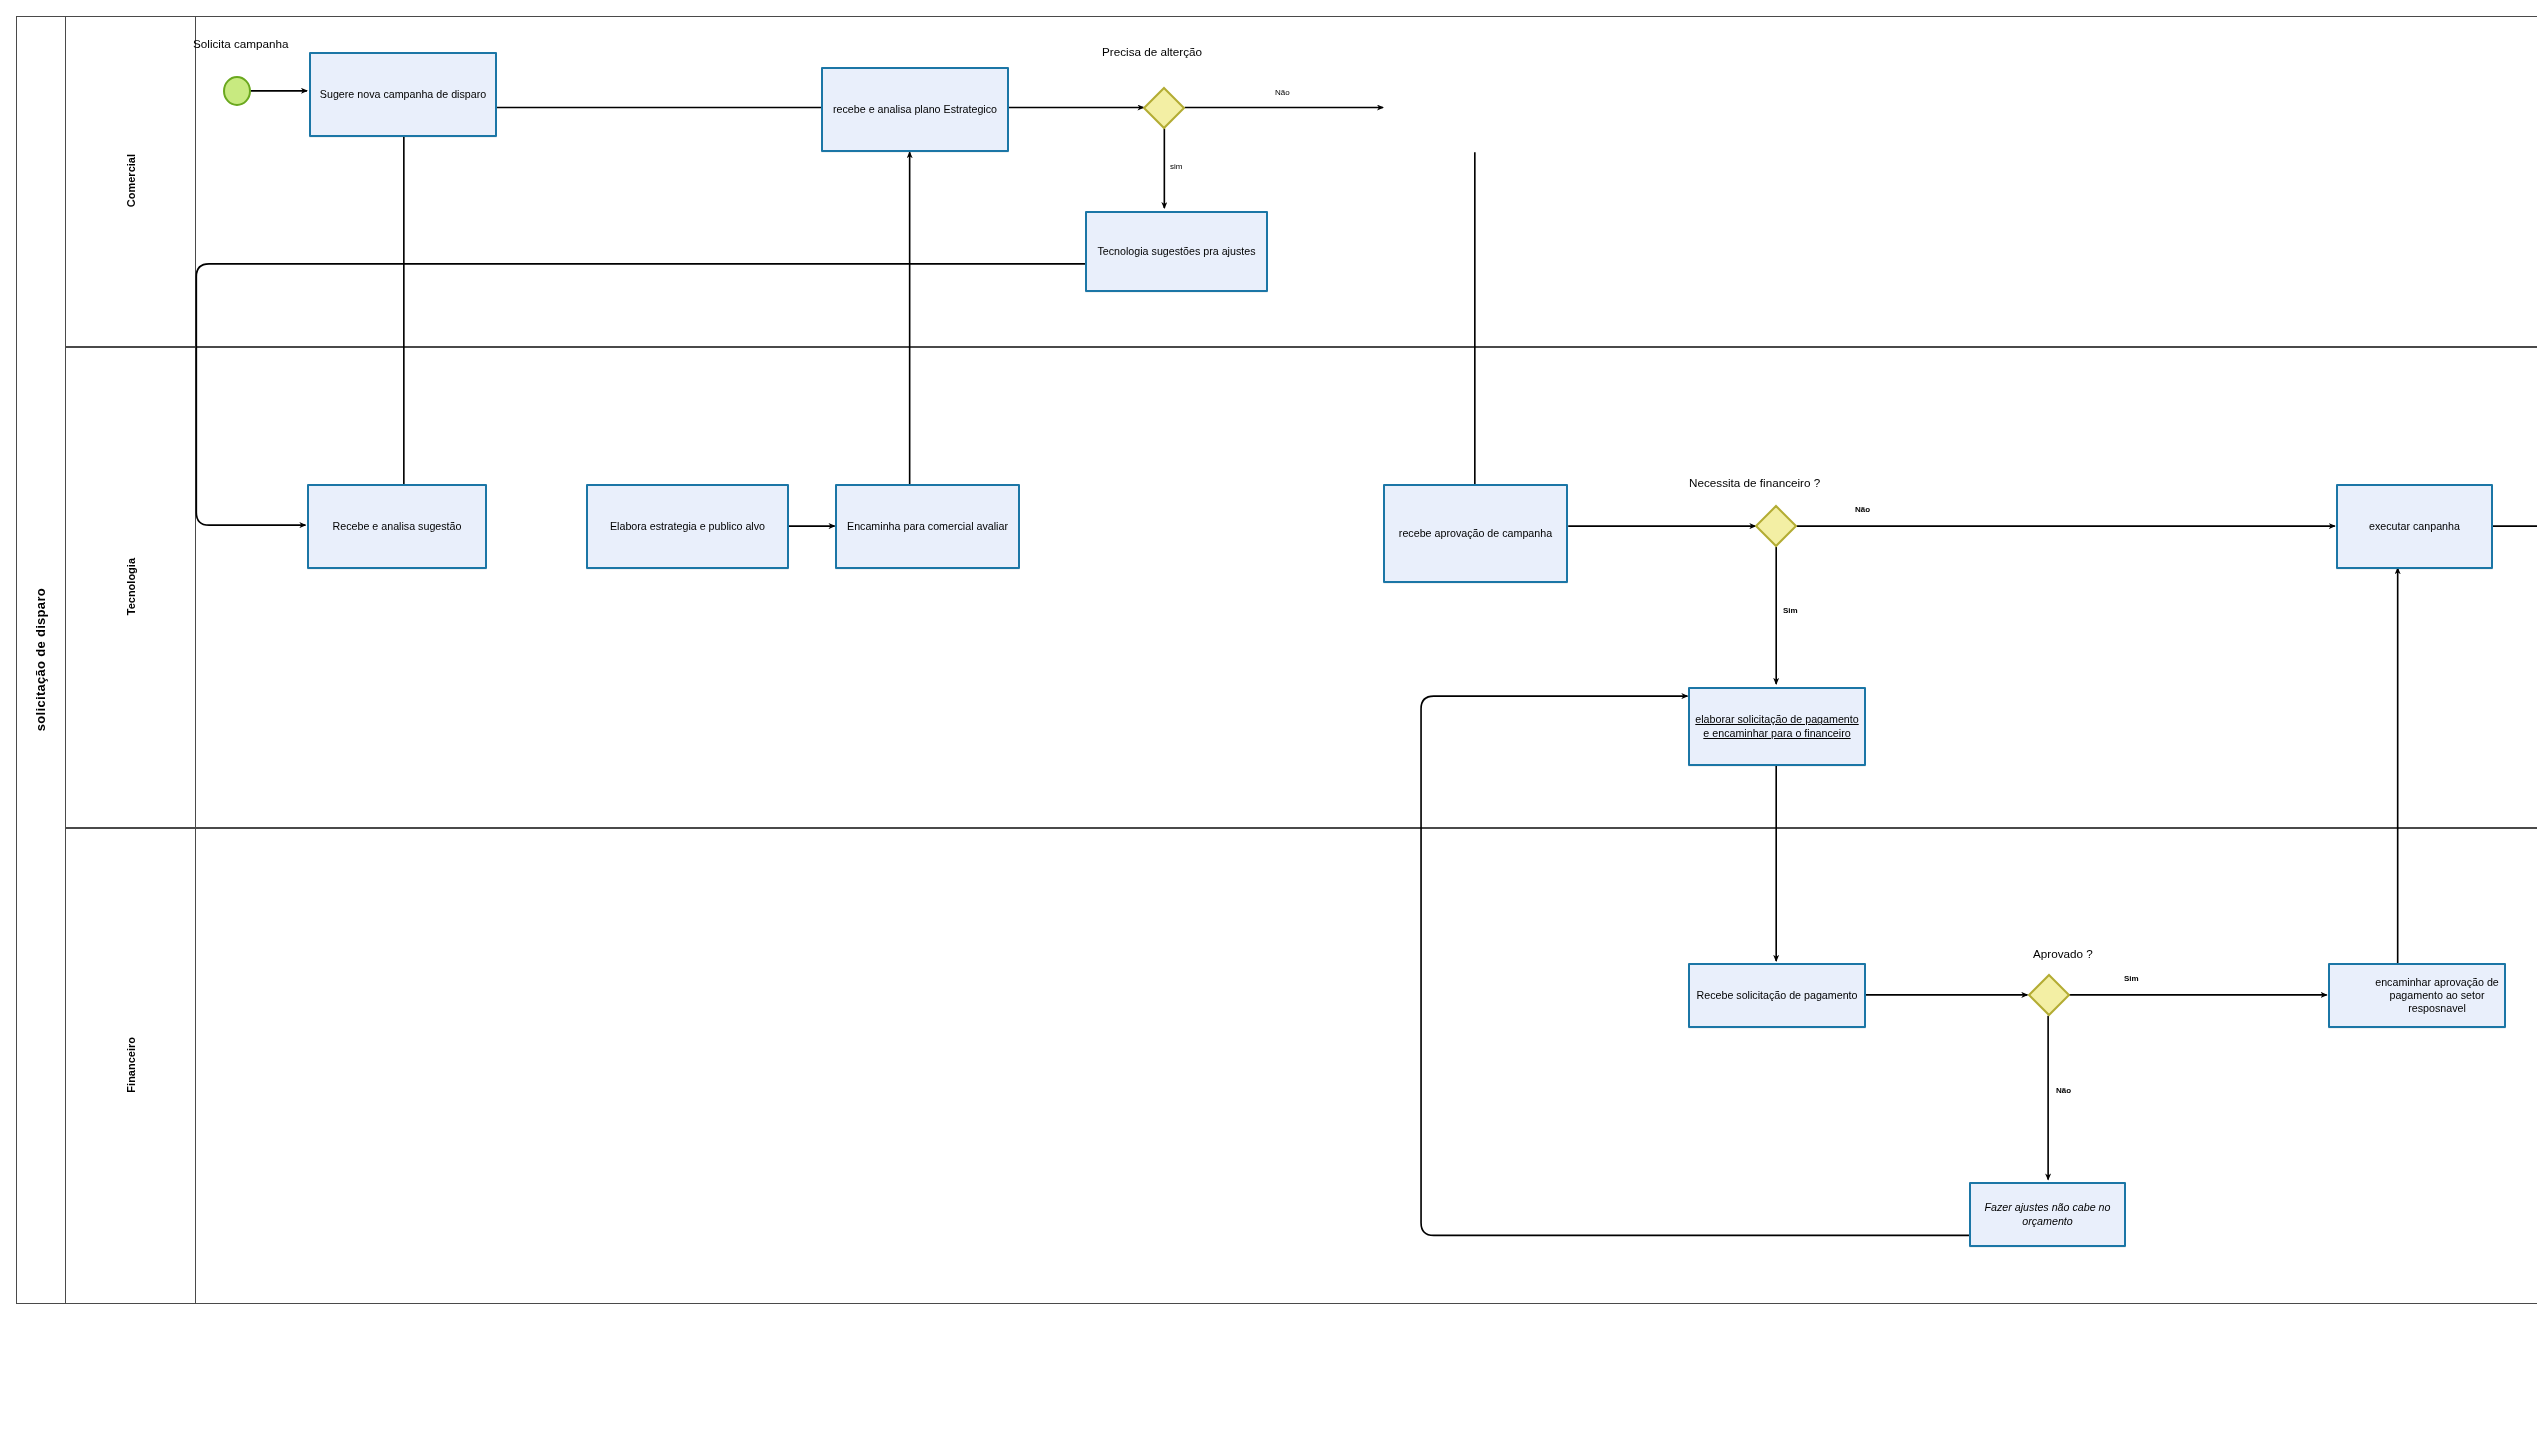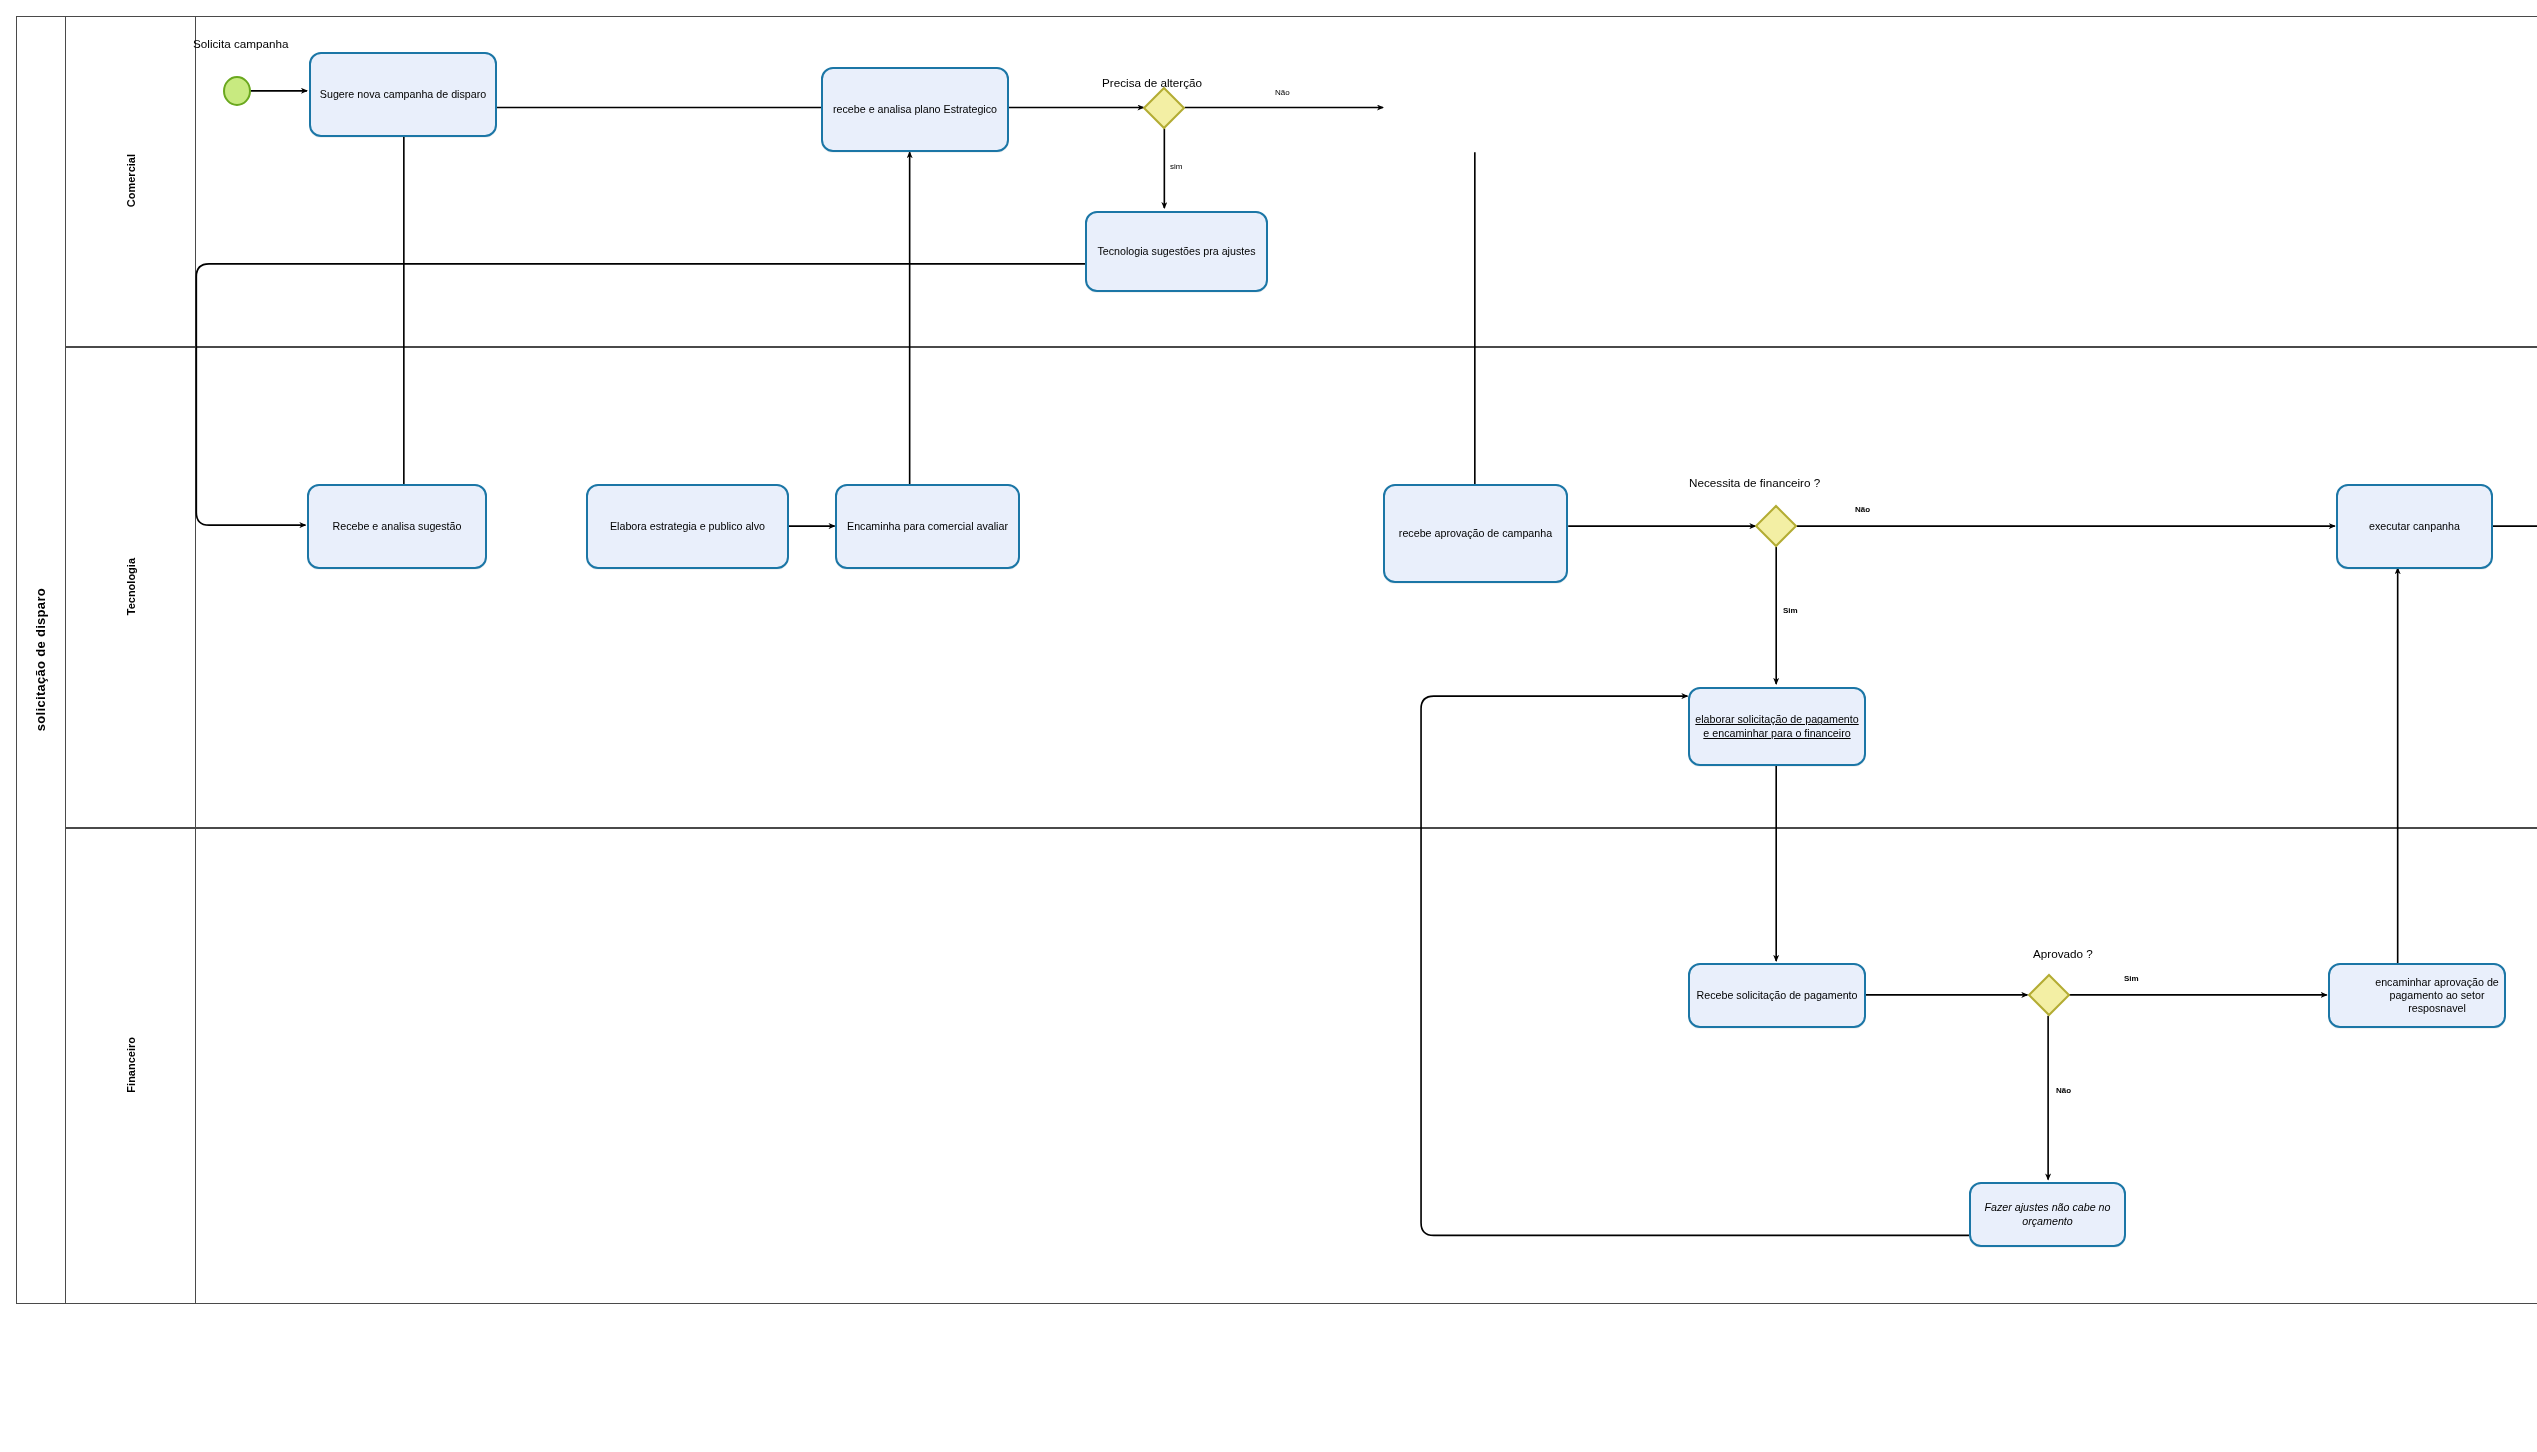--- a/index.html
+++ b/index.html
@@ -15,21 +15,21 @@
                     font-size:13px;font-weight:bold;color:#000;letter-spacing:0.3px;white-space:nowrap;}
   .lane-label{position:absolute;box-sizing:border-box;border-right:1px solid #4a4a4a;
               display:flex;align-items:center;justify-content:center;}
   .lane-label span{writing-mode:vertical-rl;transform:rotate(180deg);
                    font-size:11px;font-weight:bold;color:#000;white-space:nowrap;}
   .lane-div{position:absolute;height:1.5px;background:#4a4a4a;}
 
   
   .task{position:absolute;box-sizing:border-box;
         background:#e9effb;
-        border:2.5px solid #1b76a6;border-radius:12px;
+        border:2.5px solid #1b76a6;border-radius:1px;
         display:flex;align-items:center;justify-content:center;
         text-align:center;color:#000;font-size:10.7px;line-height:1.22;
         padding:2px 4px;box-shadow:0 1px 0 rgba(0,0,0,.05);}
   .gw{position:absolute;}
   .gw svg{display:block;overflow:visible;}
   .ev{position:absolute;box-sizing:border-box;border-radius:50%;}
   .ev-start{background:#c8ea80;border:2px solid #6aa81e;}
 
   .lbl{position:absolute;font-size:11.7px;color:#000;white-space:nowrap;}
   .lbl-sm{position:absolute;font-size:8px;font-weight:bold;color:#000;white-space:nowrap;}
@@ -116,21 +116,21 @@
     </g>
   </svg>
 
   <div class="lbl" style="left:193px;top:37px;">Solicita campanha</div>
   <div class="ev ev-start" style="left:223px;top:76px;width:28px;height:30px;"></div>
 
   <div class="task" style="left:309px;top:52px;width:188px;height:85px;">Sugere nova campanha de disparo</div>
 
   <div class="task" style="left:821px;top:67px;width:188px;height:85px;">recebe e analisa plano Estrategico</div>
 
-  <div class="lbl" style="left:1102px;top:45px;margin-top:31px;">Precisa de alterção</div>
+  <div class="lbl" style="left:1102px;top:45px;">Precisa de alterção</div>
   <div class="gw" style="left:1143px;top:87px;width:42px;height:42px;">
     <svg width="42" height="42" viewBox="0 0 82 82">
       <polygon points="41,2 80,41 41,80 2,41" fill="#f3efa4" stroke="#b3ac33" stroke-width="4"></polygon>
     </svg>
   </div>
   <div class="lbl-sm-thin" style="left:1275px;top:88px;">Não</div>
   <div class="lbl-sm-thin" style="left:1170px;top:162px;">sim</div>
 
 
   <div class="task" style="left:1085px;top:211px;width:183px;height:81px;">Tecnologia sugestões pra ajustes</div>

